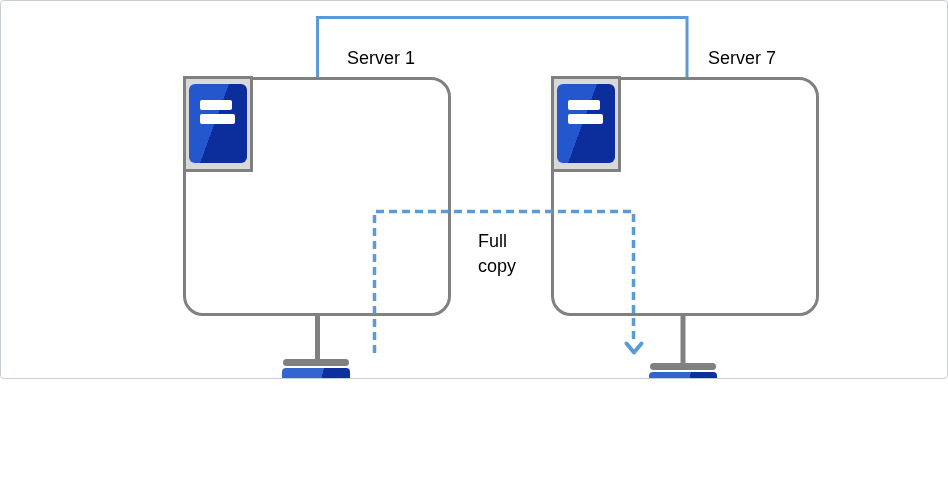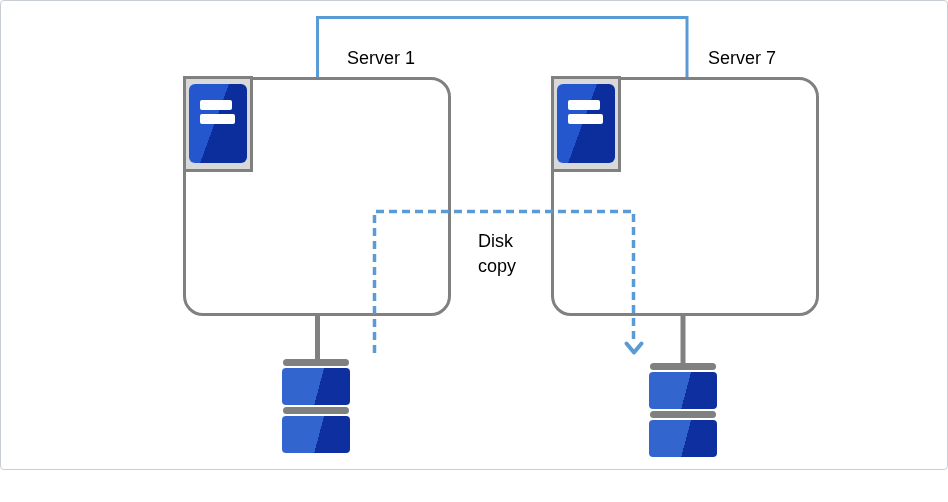--- a/index.html
+++ b/index.html
@@ -1,21 +1,21 @@
 <!DOCTYPE html>
 <html style="--canvas-bg: #ffffff; --canvas-border: #c9ced4; --connector-blue: #5b9bd5; --outline-gray: #808080; --icon-frame-fill: #d9d9d9; --server-icon-blue-light: #2456ce; --server-icon-blue-dark: #0c2d9c; --disk-blue-light: #3365cf; --disk-blue-dark: #0e2f9f; --text: #000000;"><head>
 <meta charset="utf-8">
 <style>
   html, body { margin: 0; padding: 0; background: #ffffff; }
   * { box-sizing: border-box; }
 
   .canvas {
     position: relative;
     width: 948px;
-    height: 470px;
+    height: 379px;
     background: var(--canvas-bg, #ffffff);
     border: 1px solid var(--canvas-border, #c9ced4);
     border-radius: 4px;
     overflow: hidden;
     font-family: "Liberation Sans", "DejaVu Sans", sans-serif;
     color: var(--text, #000);
   }
 
   
   .server-box {
@@ -184,17 +184,17 @@
     <line class="stem" x1="316.5" y1="313" x2="316.5" y2="360"></line>
     <line class="stem" x1="682" y1="313" x2="682" y2="364"></line>
 
     <polyline class="copy-path" points="373.5,352 373.5,210.5 632.5,210.5 632.5,340"></polyline>
     <path class="copy-arrowhead" d="M 625.5 342.5 L 633 351.5 L 640.5 342.5"></path>
   </svg>
 
   <div class="lbl server1">Server 1</div>
   <div class="lbl server2">Server 7</div>
   <div class="lbl fullcopy">
-    <span>Disk</span><br>
+    <span>Full</span><br>
     <span>copy</span>
   </div>
 
 </div>
 
 </body></html>

